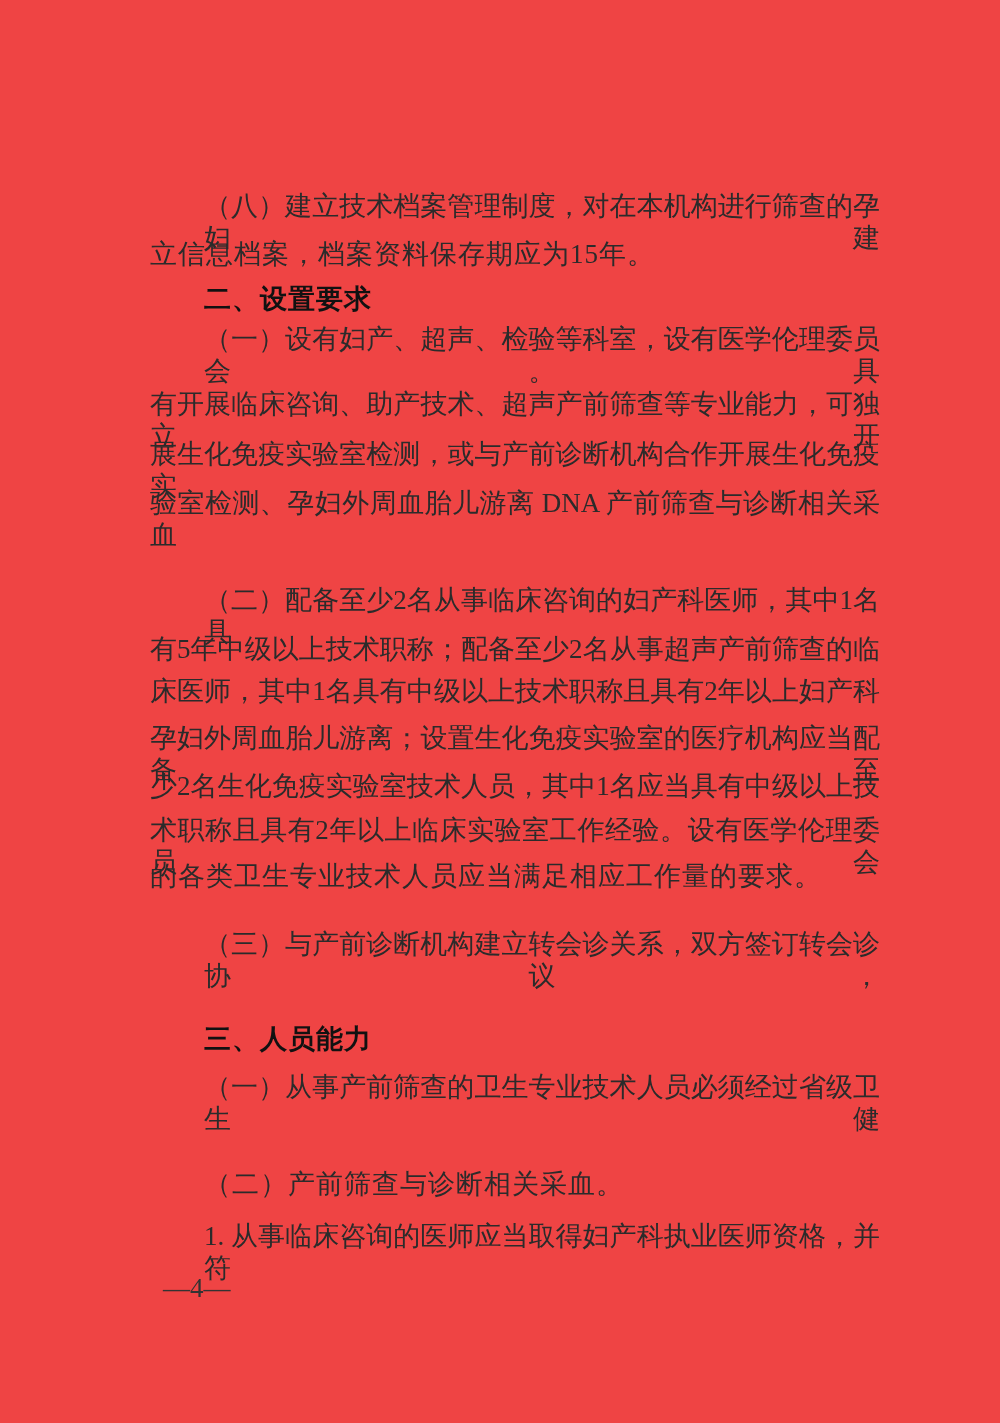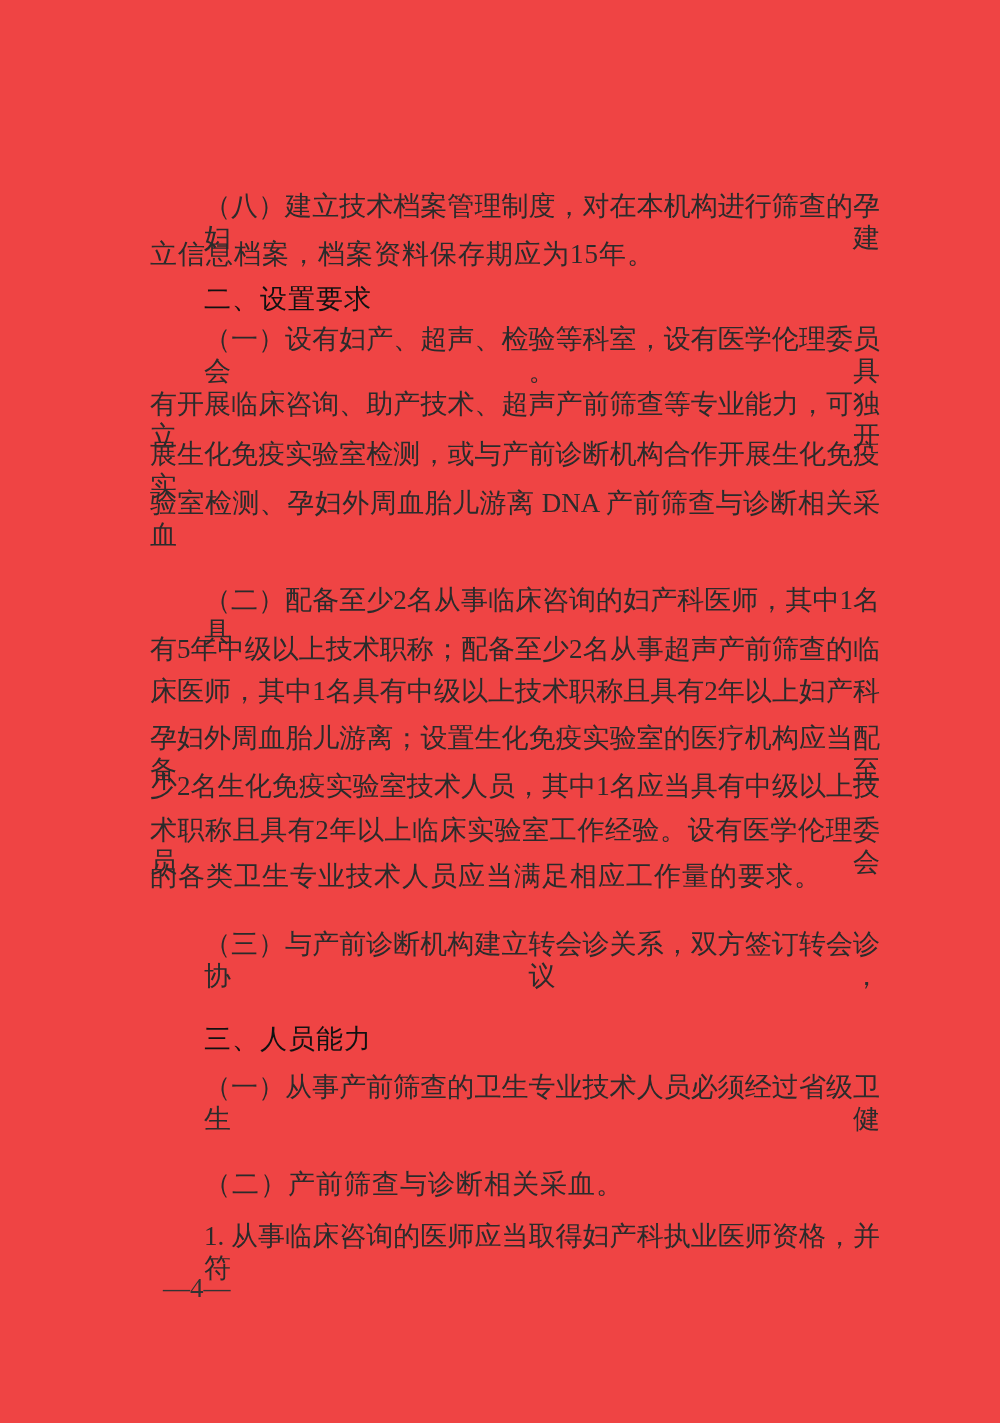--- a/index.html
+++ b/index.html
@@ -32,21 +32,21 @@
     text-align: justify;
     text-align-last: justify;
     letter-spacing: 0;
   }
   .indent {
     padding-left: 54px;
     width: 676px;
   }
   .heading {
     font-family: "DejaVu Sans", "Liberation Sans", sans-serif;
-    font-weight: 400;
+    font-weight: 700;
     color: #111111;
     letter-spacing: 1px;
   }
   .spread {
     letter-spacing: 14px;
   }
   .footer {
     position: absolute;
     left: 163px;
     top: 1273px;

